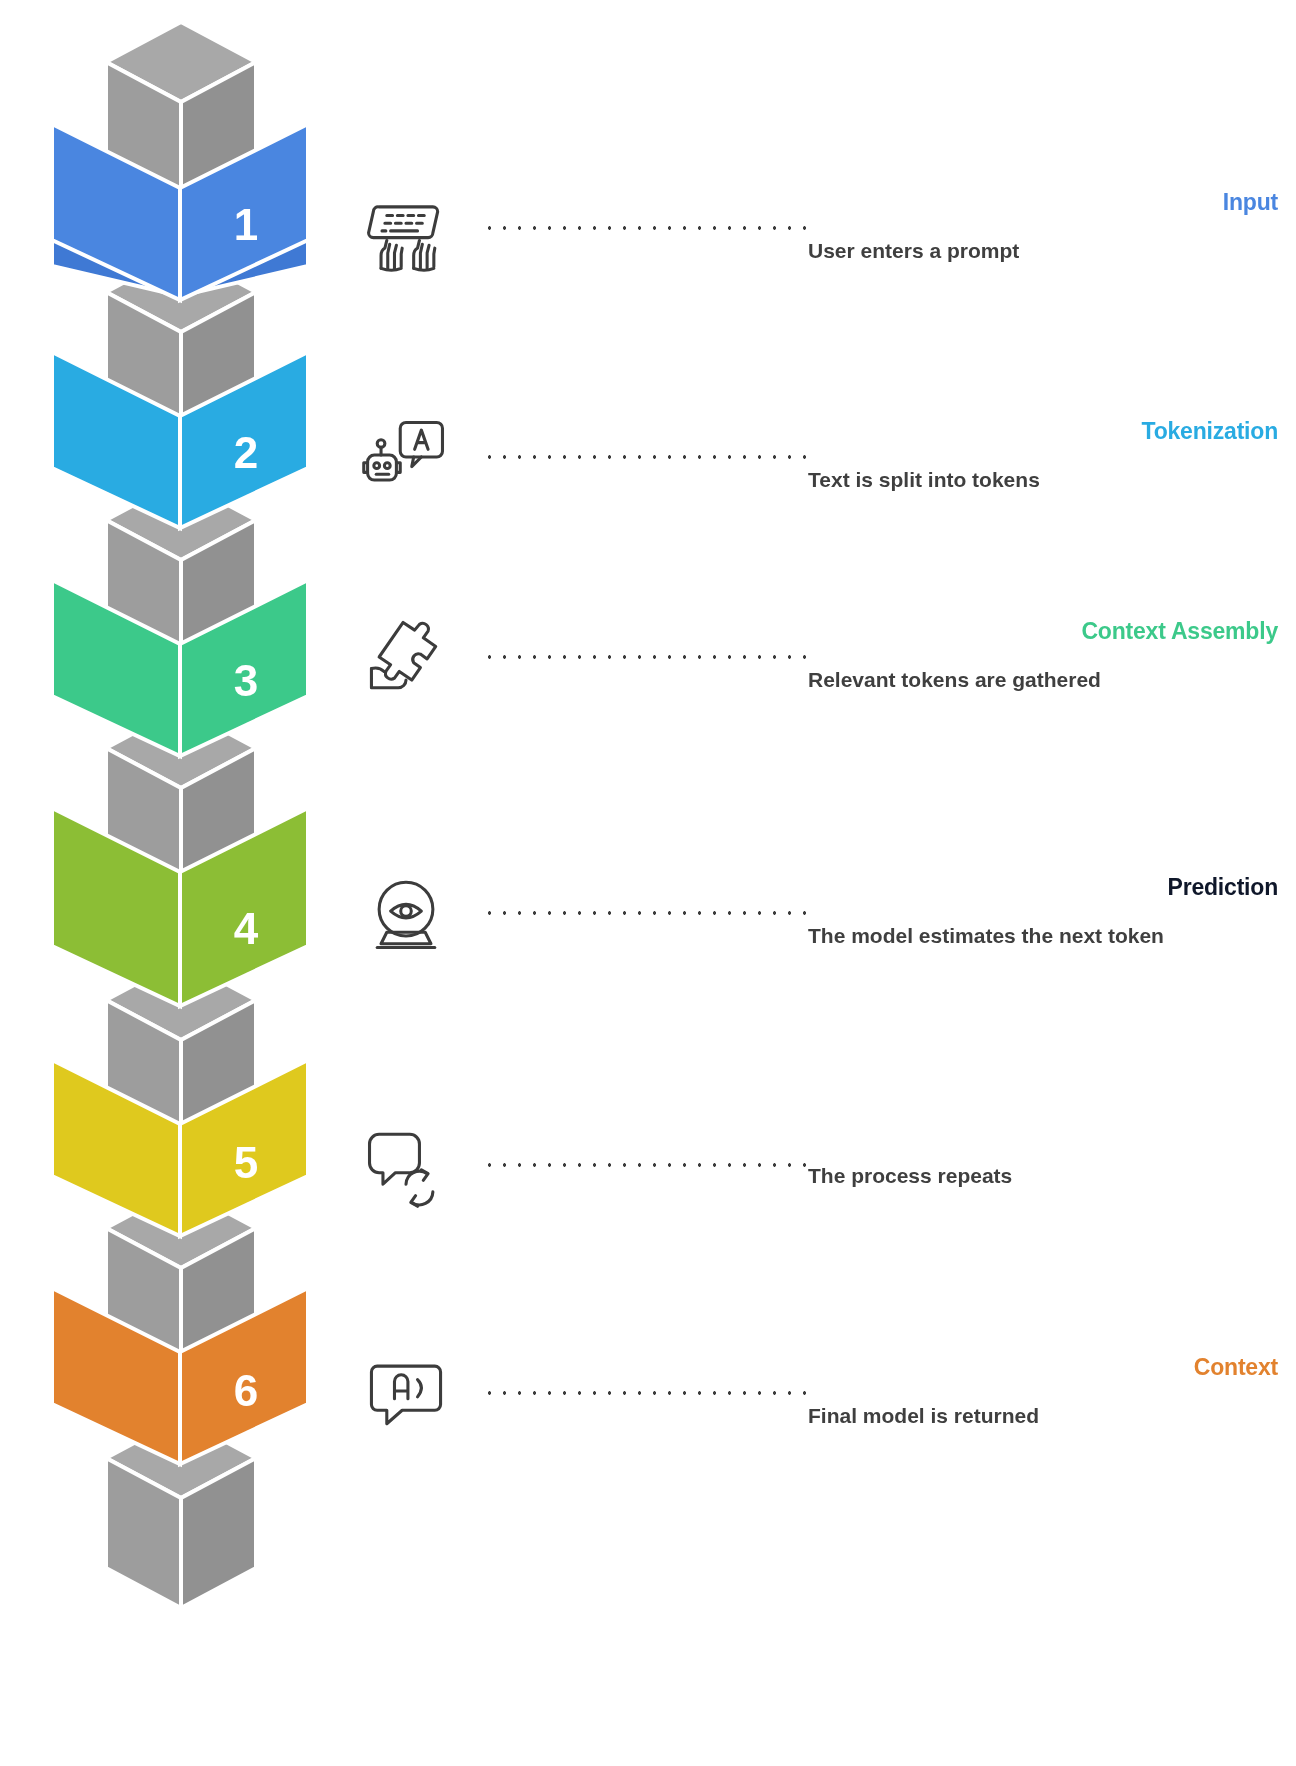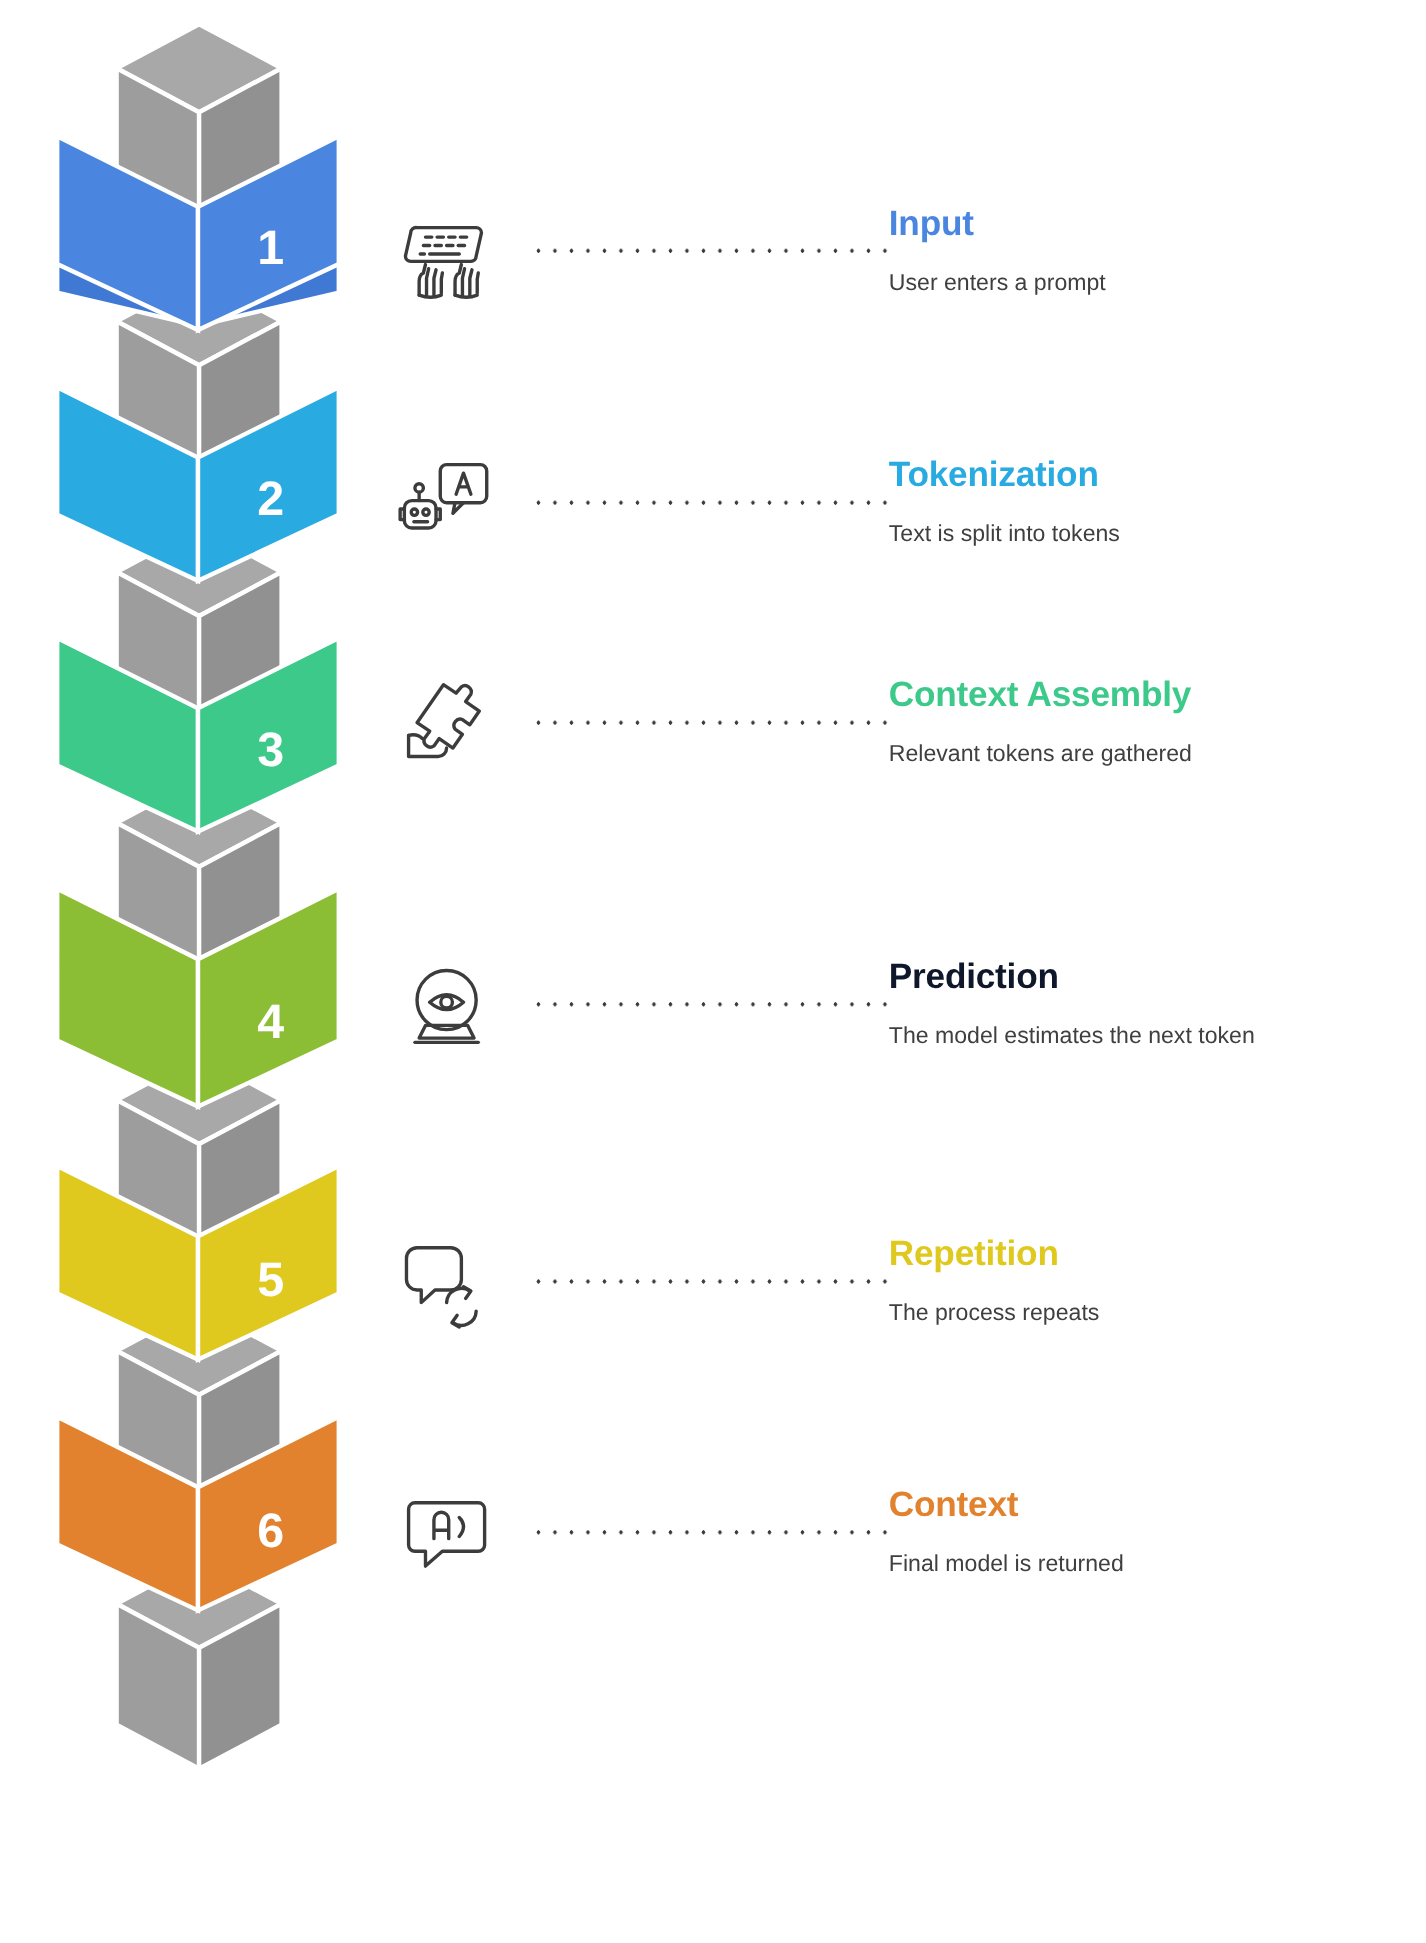--- a/index.html
+++ b/index.html
@@ -38,29 +38,30 @@
   }
 
   .row-text {
     position: absolute;
     left: 468px;
     top: 50%;
     transform: translateY(-50%);
     width: 470px;
   }
   .row-title {
-    font-size: 32px;
+    font-size: 23px;
     font-weight: bold;
     line-height: 1.15;
     letter-spacing: -0.2px;
     margin-bottom: 16px;
+    text-align: right;
   }
   .row-desc {
     font-size: 21px;
-    font-weight: normal;
+    font-weight: bold;
     color: #3f3f3f;
     line-height: 1.42;
     margin-top: 21px;
   }
 
   
   #row-1 { top: 113px; }
   #row-2 { top: 342px; }
   #row-3 { top: 542px; }
   #row-4 { top: 798px; }
@@ -224,21 +225,20 @@
       <svg viewBox="0 0 100 100" fill="none" stroke="#3c3c3c" stroke-width="3.2" stroke-linecap="round" stroke-linejoin="round">
         <path d="M54 18 H22 a10 10 0 0 0 -10 10 v20 a10 10 0 0 0 10 10 h4 v12 l13 -12 h15 a10 10 0 0 0 10 -10 V28 a10 10 0 0 0 -10 -10 Z"></path>
         <path d="M50 70 a14 14 0 0 1 22 -11"></path>
         <path d="M78 78 a14 14 0 0 1 -22 11"></path>
         <path d="M66 55 l7 4 -5 7"></path>
         <path d="M62 93 l-7 -4 5 -7"></path>
       </svg>
     </div>
     <div class="dotline"></div>
     <div class="row-text">
-      <div class="row-title" style="color:#dfc91e">Repetition</div>
       <div class="row-desc">The process repeats</div>
     </div>
   </div>
 
   <div class="row" id="row-6">
     <div class="row-icon">
       <svg viewBox="0 0 100 100" fill="none" stroke="#3c3c3c" stroke-width="3.2" stroke-linecap="round" stroke-linejoin="round">
         <path d="M20 22 h60 a6 6 0 0 1 6 6 v34 a6 6 0 0 1 -6 6 H46 L30 82 V68 h-10 a6 6 0 0 1 -6 -6 V28 a6 6 0 0 1 6 -6 Z"></path>
         <path d="M38 56 V38 a7 7 0 0 1 14 0 v18 M38 48 h14"></path>
         <path d="M62 36 q8 8 0 18"></path>

